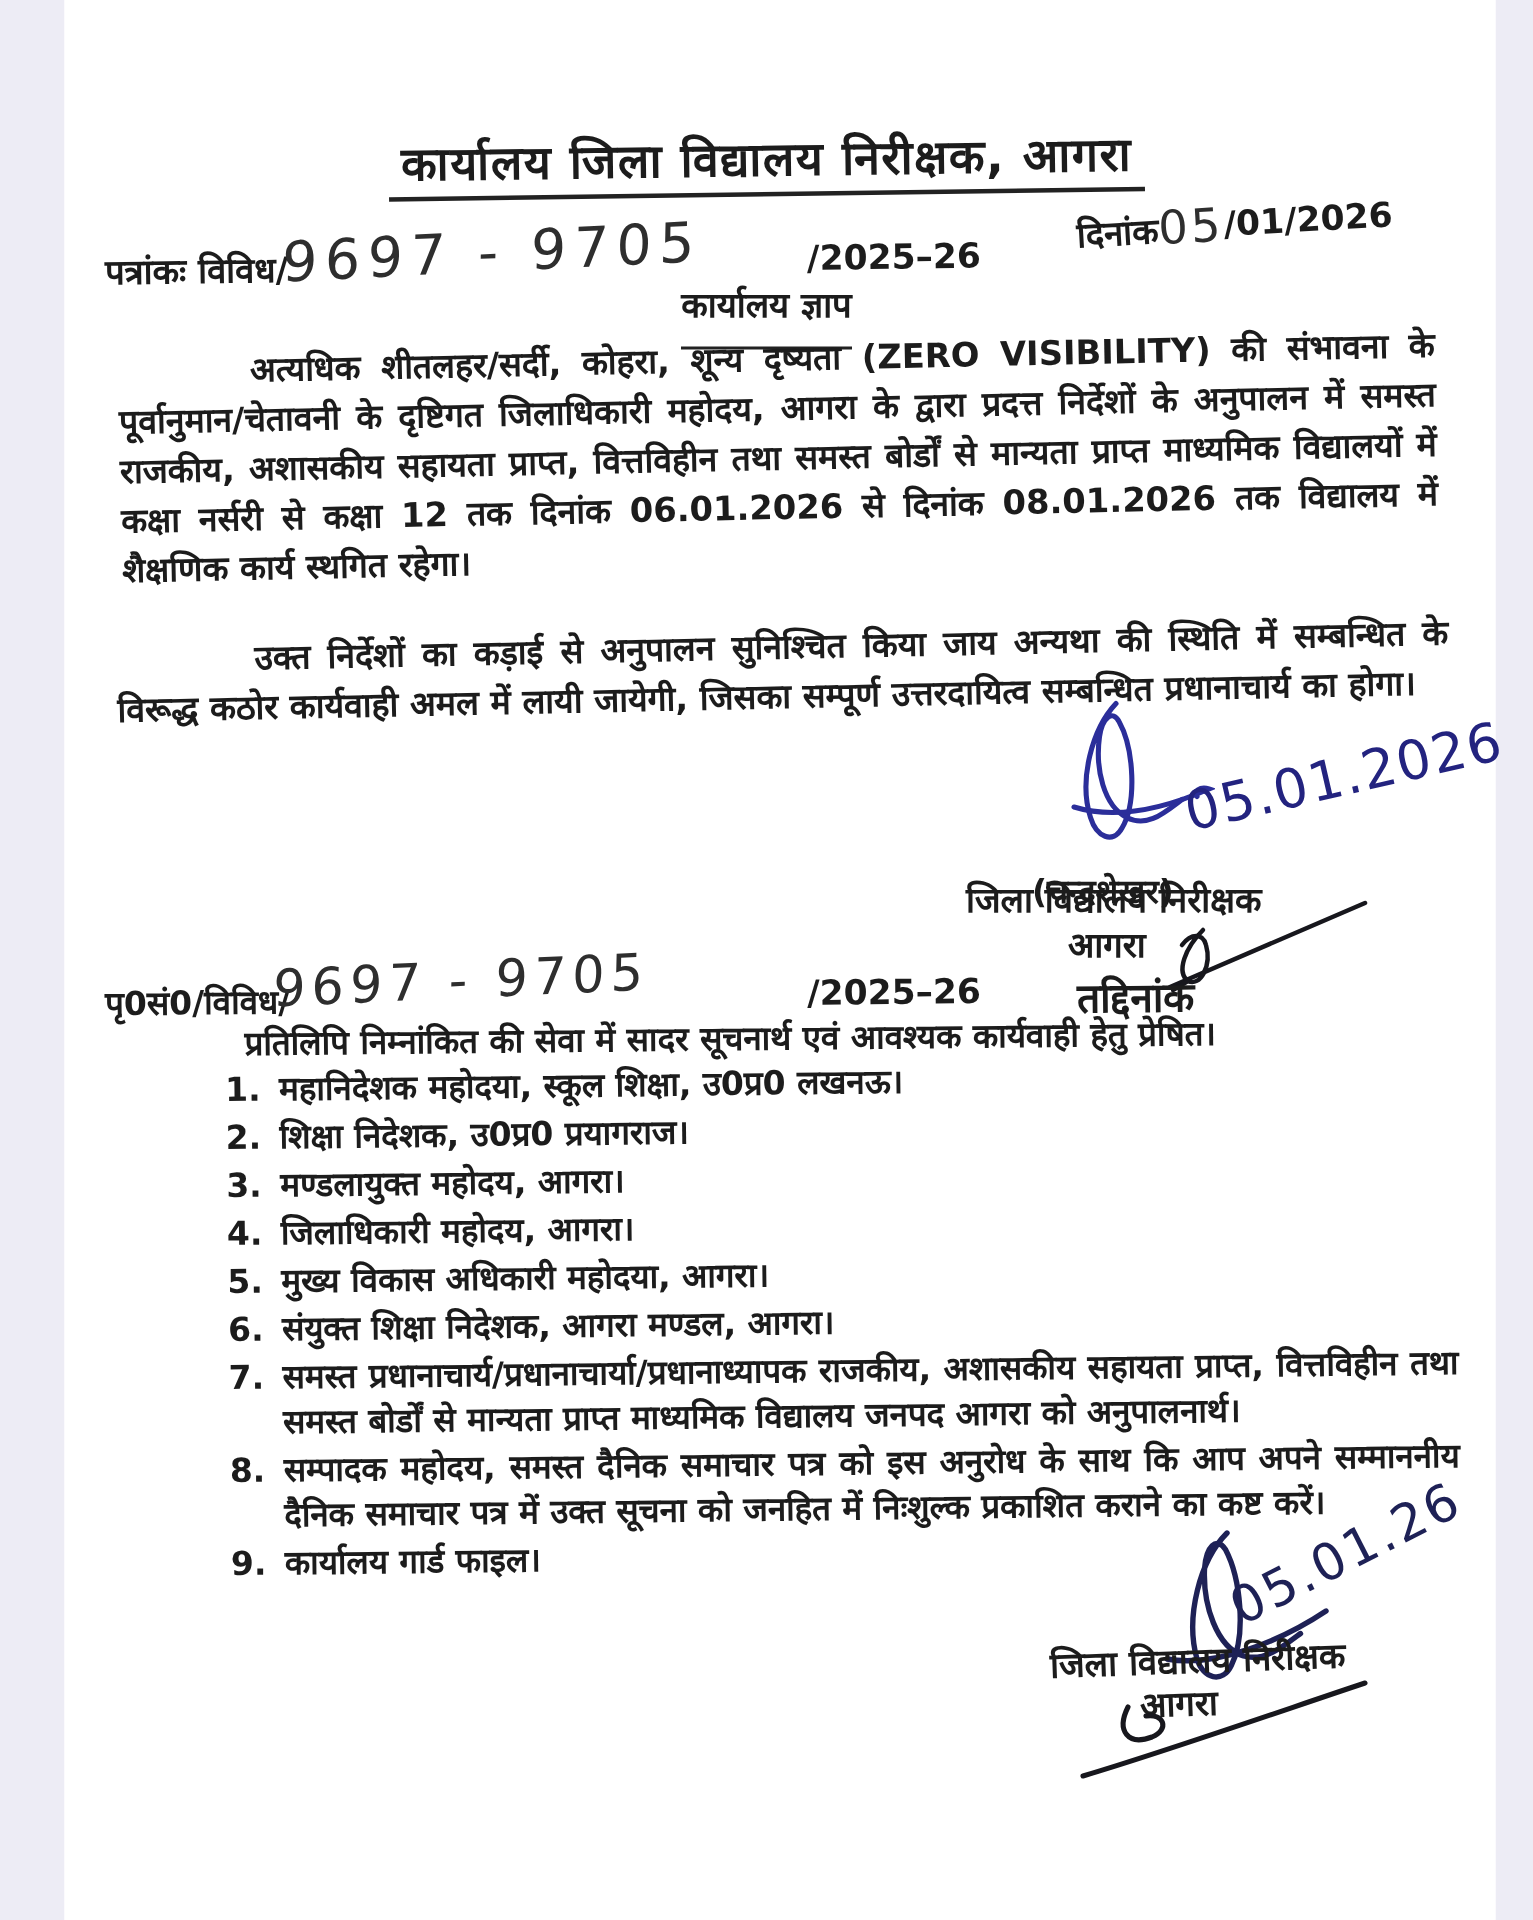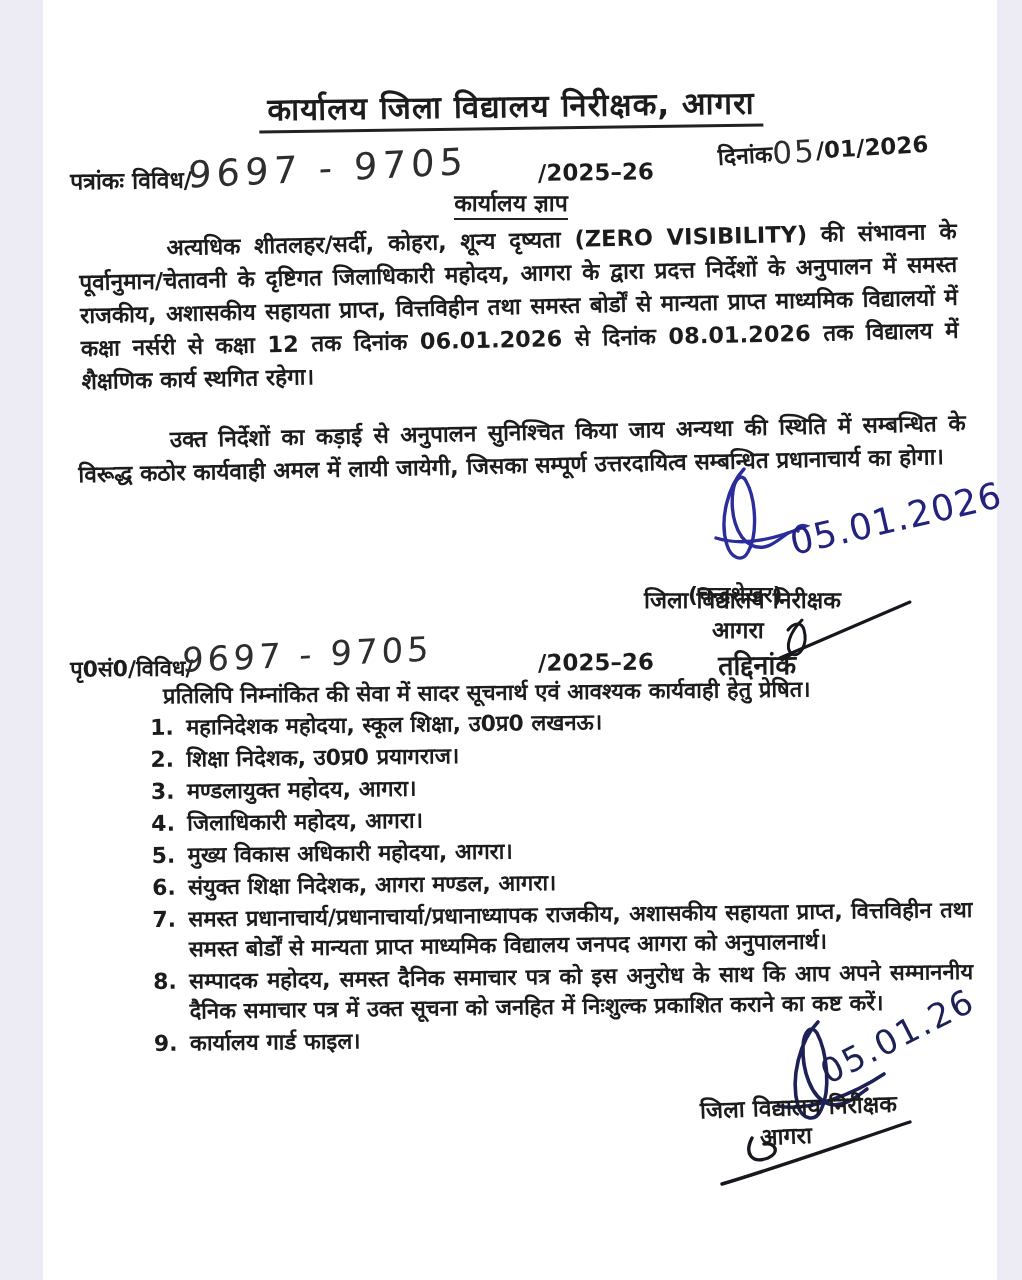--- a/index.html
+++ b/index.html
@@ -26,21 +26,21 @@
     letter-spacing:5px;color:#2e2e2e;transform:rotate(-2deg) skewX(-4deg);}
   .rl-year{position:absolute;left:468px;top:14px;font-size:23px;font-weight:700;}
   .rl-date{position:absolute;left:648px;top:-10px;transform:rotate(-2.5deg);
     white-space:nowrap;}
   .rl-date .lbl{font-size:23px;font-weight:700;vertical-align:middle;}
   .rl-date .day{font-size:31px;font-weight:400;letter-spacing:2px;color:#2e2e2e;
     vertical-align:middle;}
 
   .subject-wrap{position:absolute;top:186px;left:0;width:1022px;text-align:center;}
   .subject{font-size:23px;font-weight:700;border-bottom:2px solid #222;
-    padding-bottom:2px;}
+    padding-bottom:14px;}
 
   .para{margin:0;font-size:22.5px;line-height:33px;font-weight:600;
     text-align:justify;position:absolute;}
   .p1{top:224px;left:80px;width:878px;text-indent:88px;transform:rotate(-1.2deg);}
   .p2{top:416px;left:78px;width:888px;text-indent:92px;transform:rotate(-1.2deg);}
 
   
   .sig-ink{position:absolute;}
   .sig1-ink{left:698px;top:466px;width:112px;height:102px;}
   .sig1-date{position:absolute;left:788px;top:498px;font-size:36px;font-weight:500;

